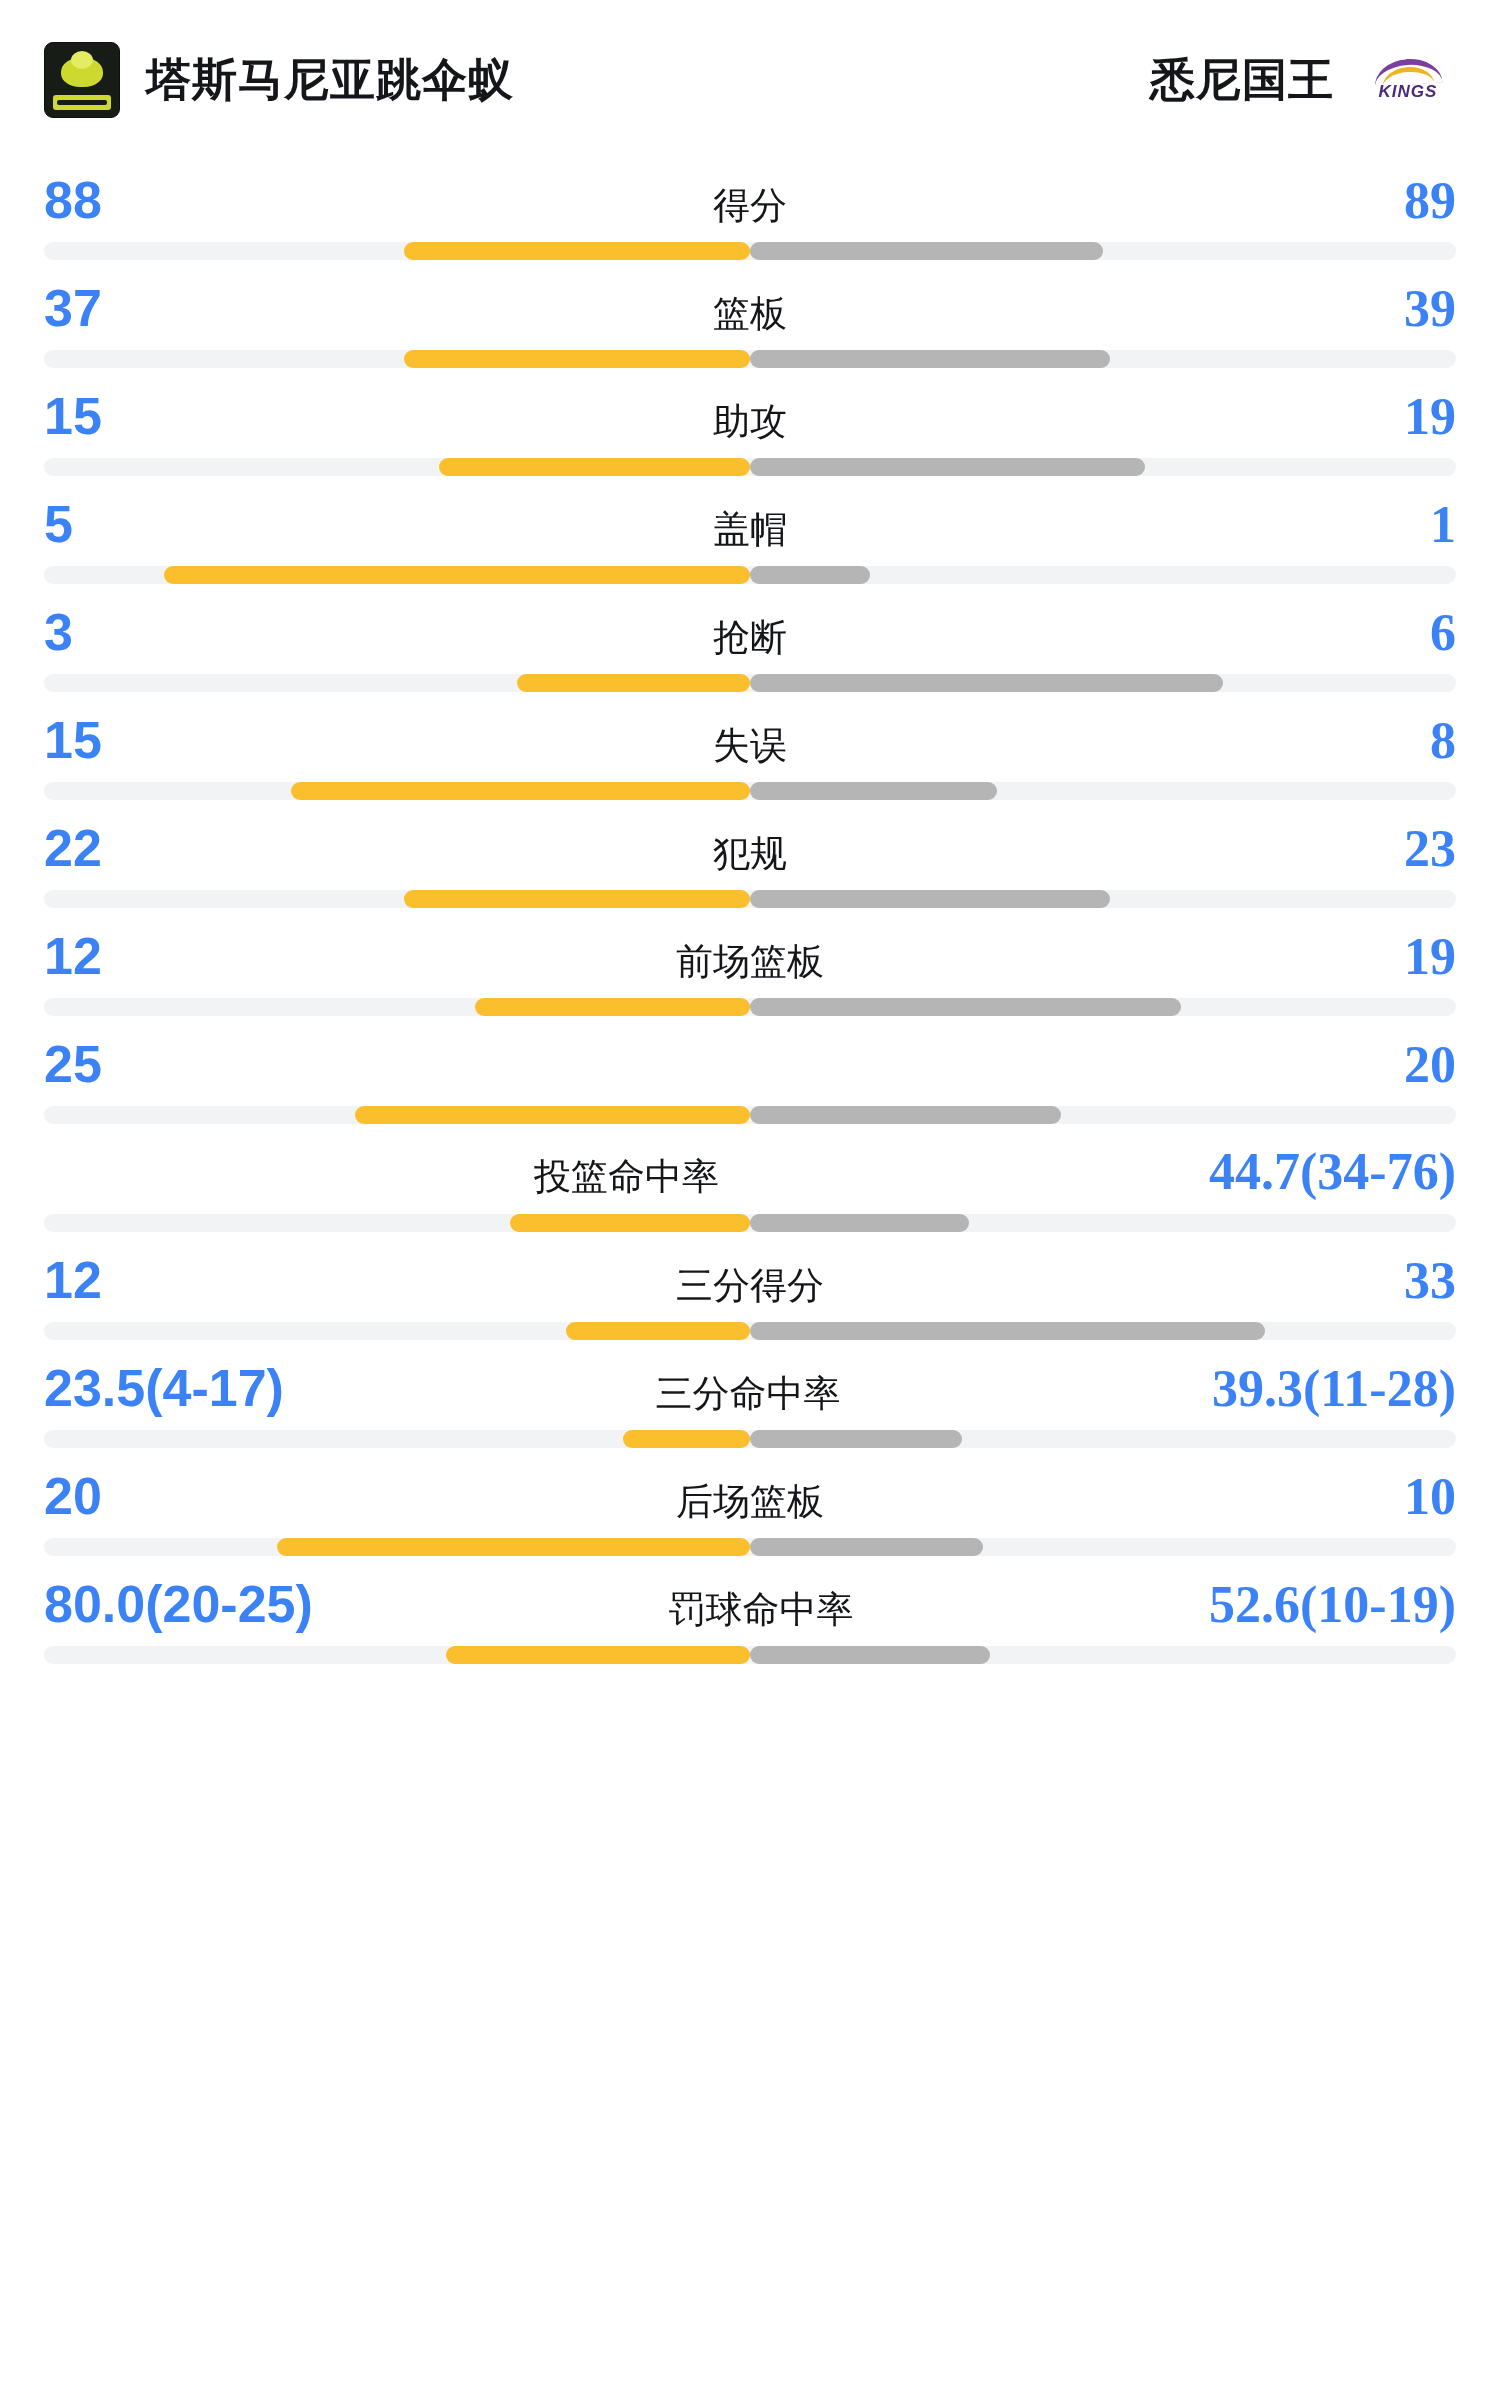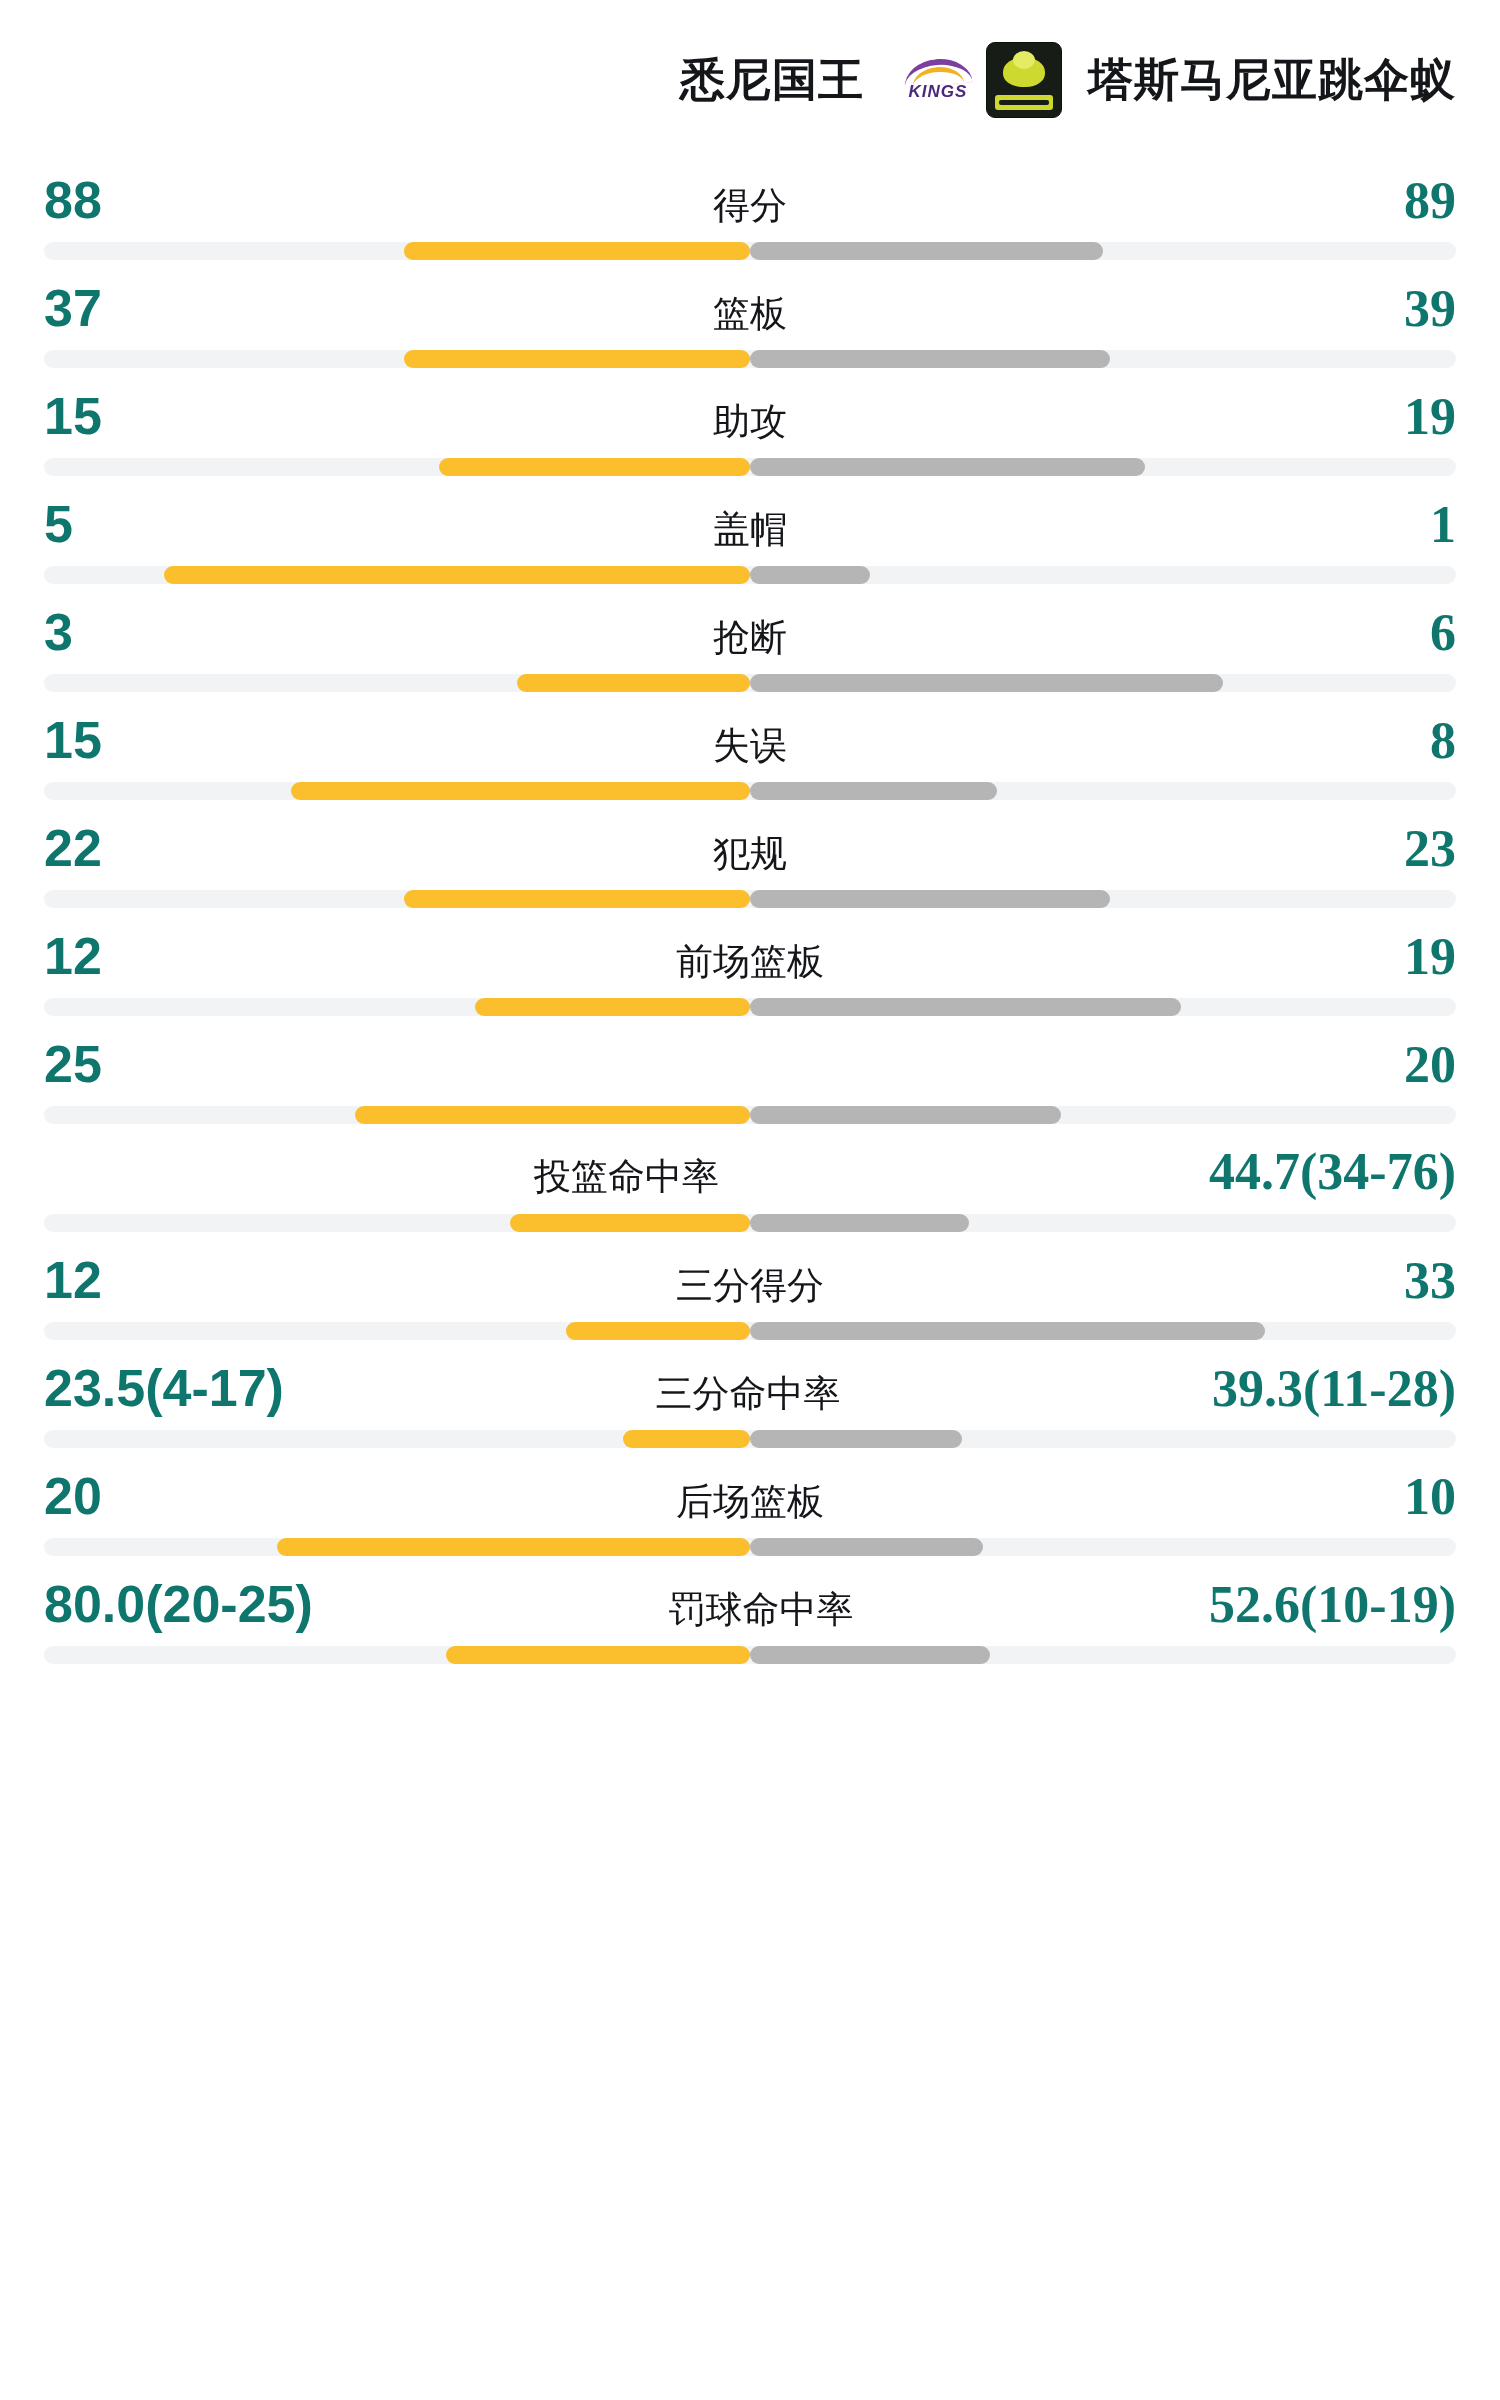--- a/index.html
+++ b/index.html
@@ -146,21 +146,21 @@
   }
   .stat-top {
     display: flex;
     align-items: baseline;
     justify-content: space-between;
     height: 64px;
   }
   .stat-value {
     font-size: 52px;
     font-weight: 700;
-    color: #0f766e;
+    color: #3b82f6;
     white-space: nowrap;
     flex: 0 0 auto;
     min-width: 120px;
   }
   .stat-value.right {
     text-align: right;
     font-family: Liberation Serif, serif;
   }
   .stat-label {
     font-size: 37px;
@@ -197,36 +197,36 @@
     left: 0;
     background: #b5b5b5;
   }
 </style>
 </head>
 <body>
 
 <div class="page">
 
   <div class="header">
+    <div class="team left">
+      <div class="crest-home">
+        <div class="ant-body"></div>
+        <div class="ant-head"></div>
+        <div class="ant-base"></div>
+      </div>
+      <div class="team-name">塔斯马尼亚跳伞蚁</div>
+    </div>
     <div class="team right">
       <div class="team-name">悉尼国王</div>
       <div class="crest-away">
         <div class="swoosh"></div>
         <div class="swoosh2"></div>
         <div class="kings-word">KINGS</div>
       </div>
     </div>
-    <div class="team left">
-      <div class="crest-home">
-        <div class="ant-body"></div>
-        <div class="ant-head"></div>
-        <div class="ant-base"></div>
-      </div>
-      <div class="team-name">塔斯马尼亚跳伞蚁</div>
-    </div>
   </div>
 
   <div class="stats" id="stats">
       <div class="stat-row">
         <div class="stat-top">
           <div class="stat-value">88</div>
           <div class="stat-label">得分</div>
           <div class="stat-value right">89</div>
         </div>
         <div class="bar-track">

